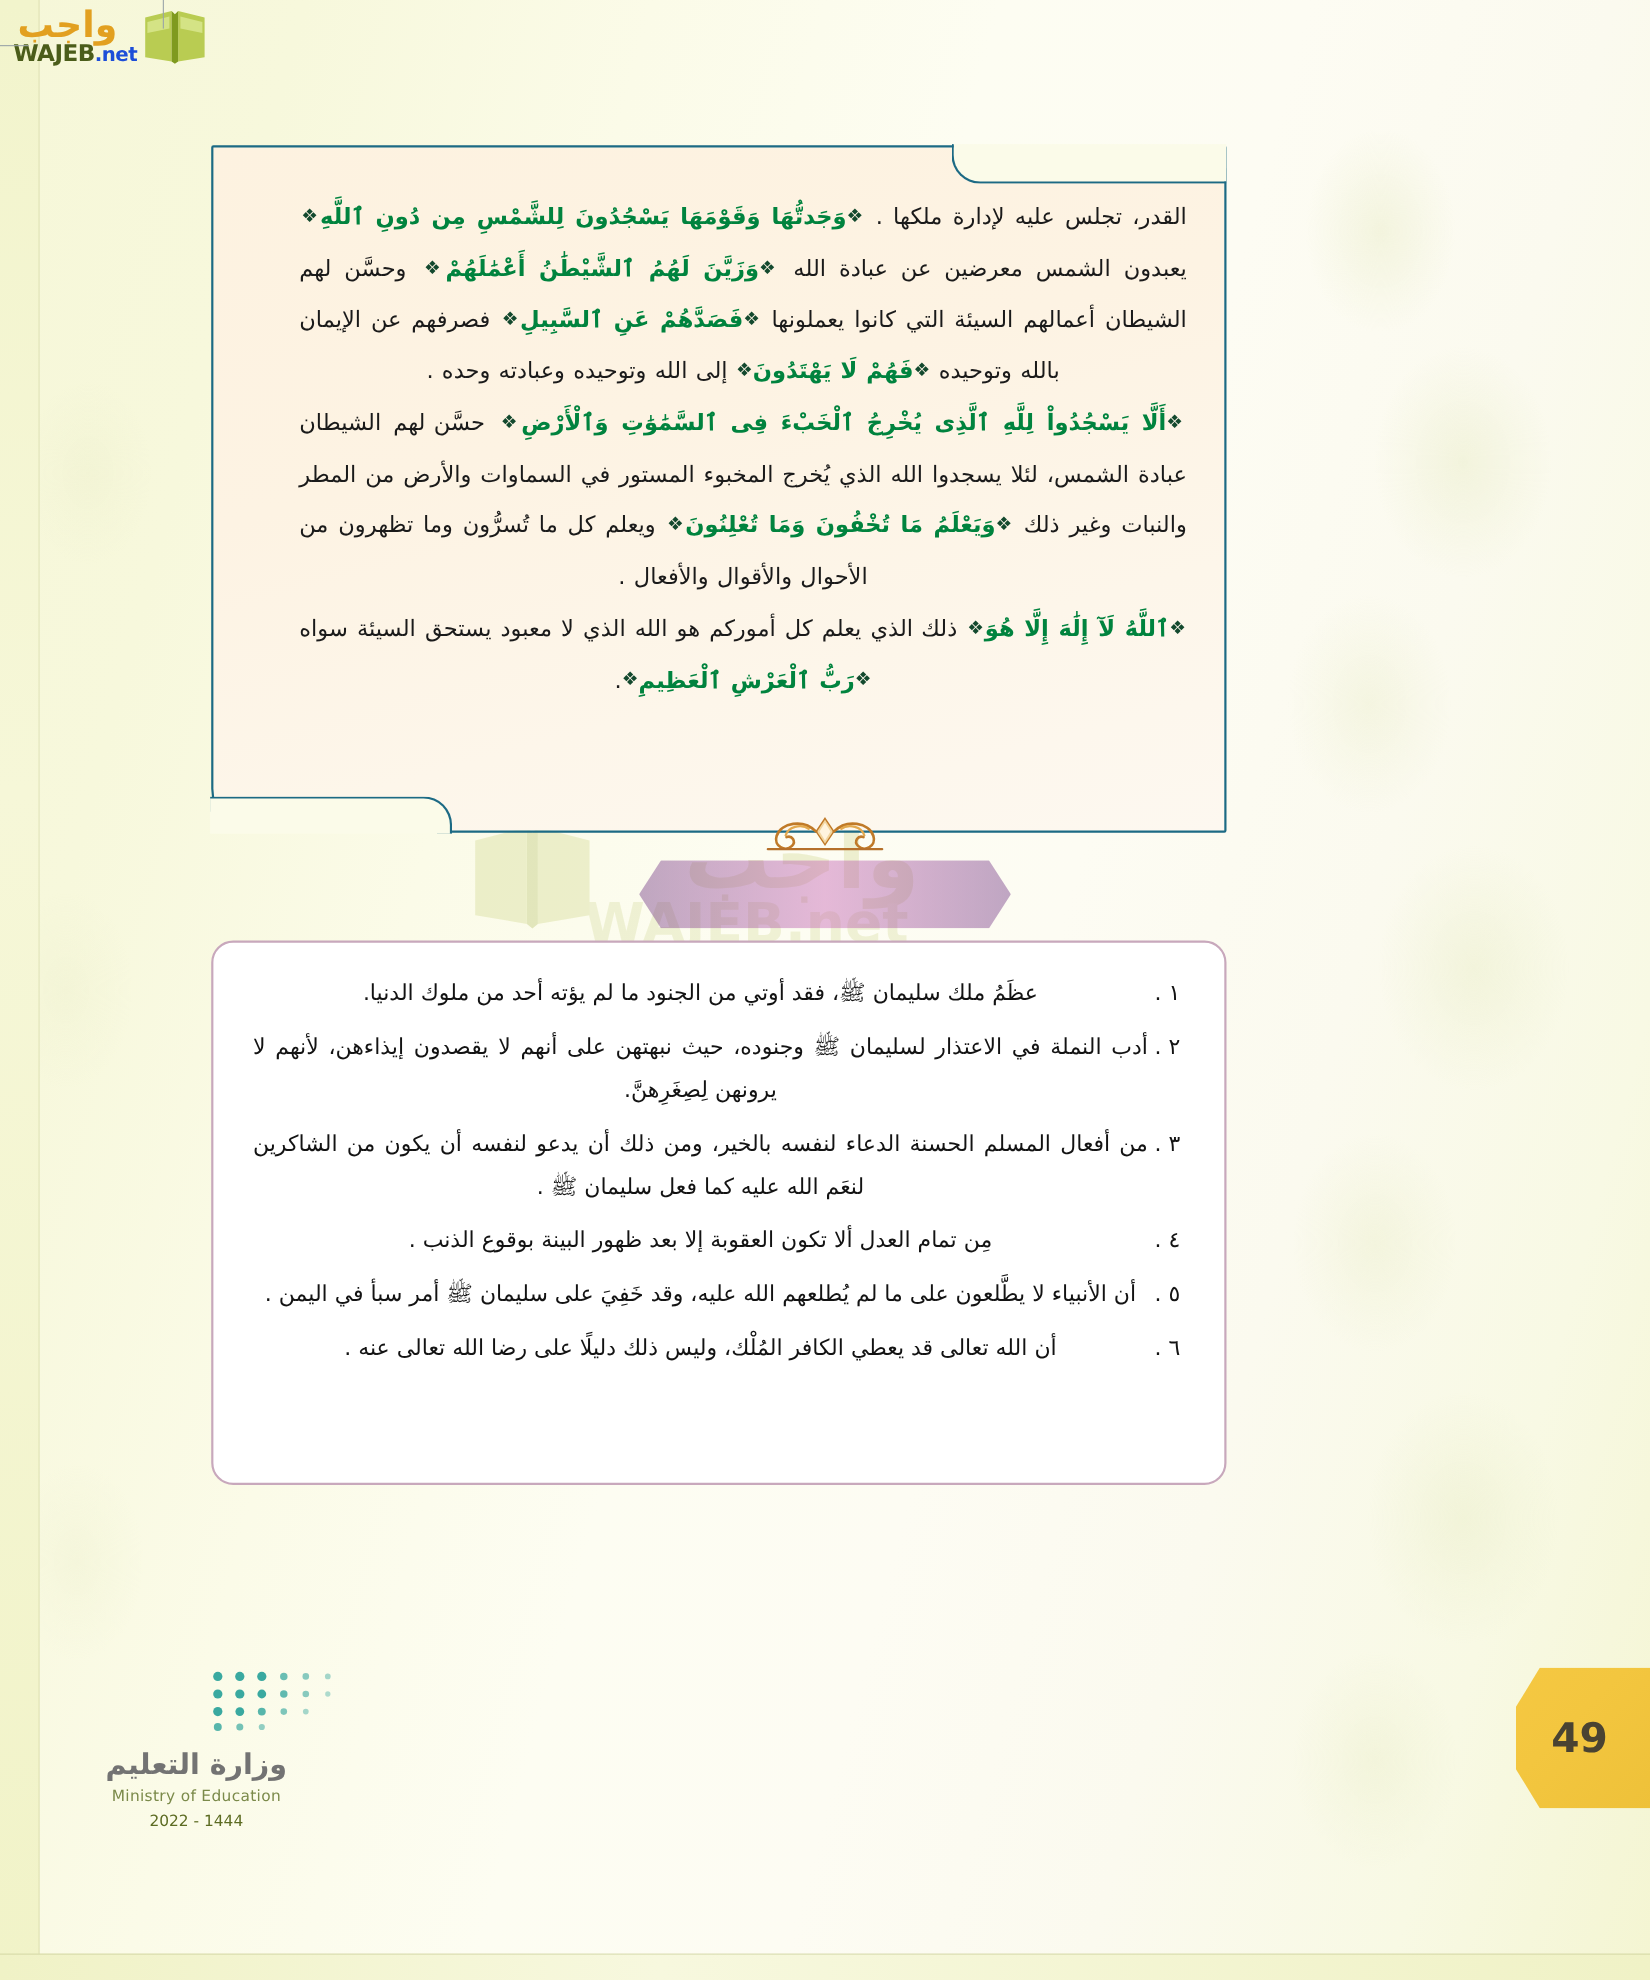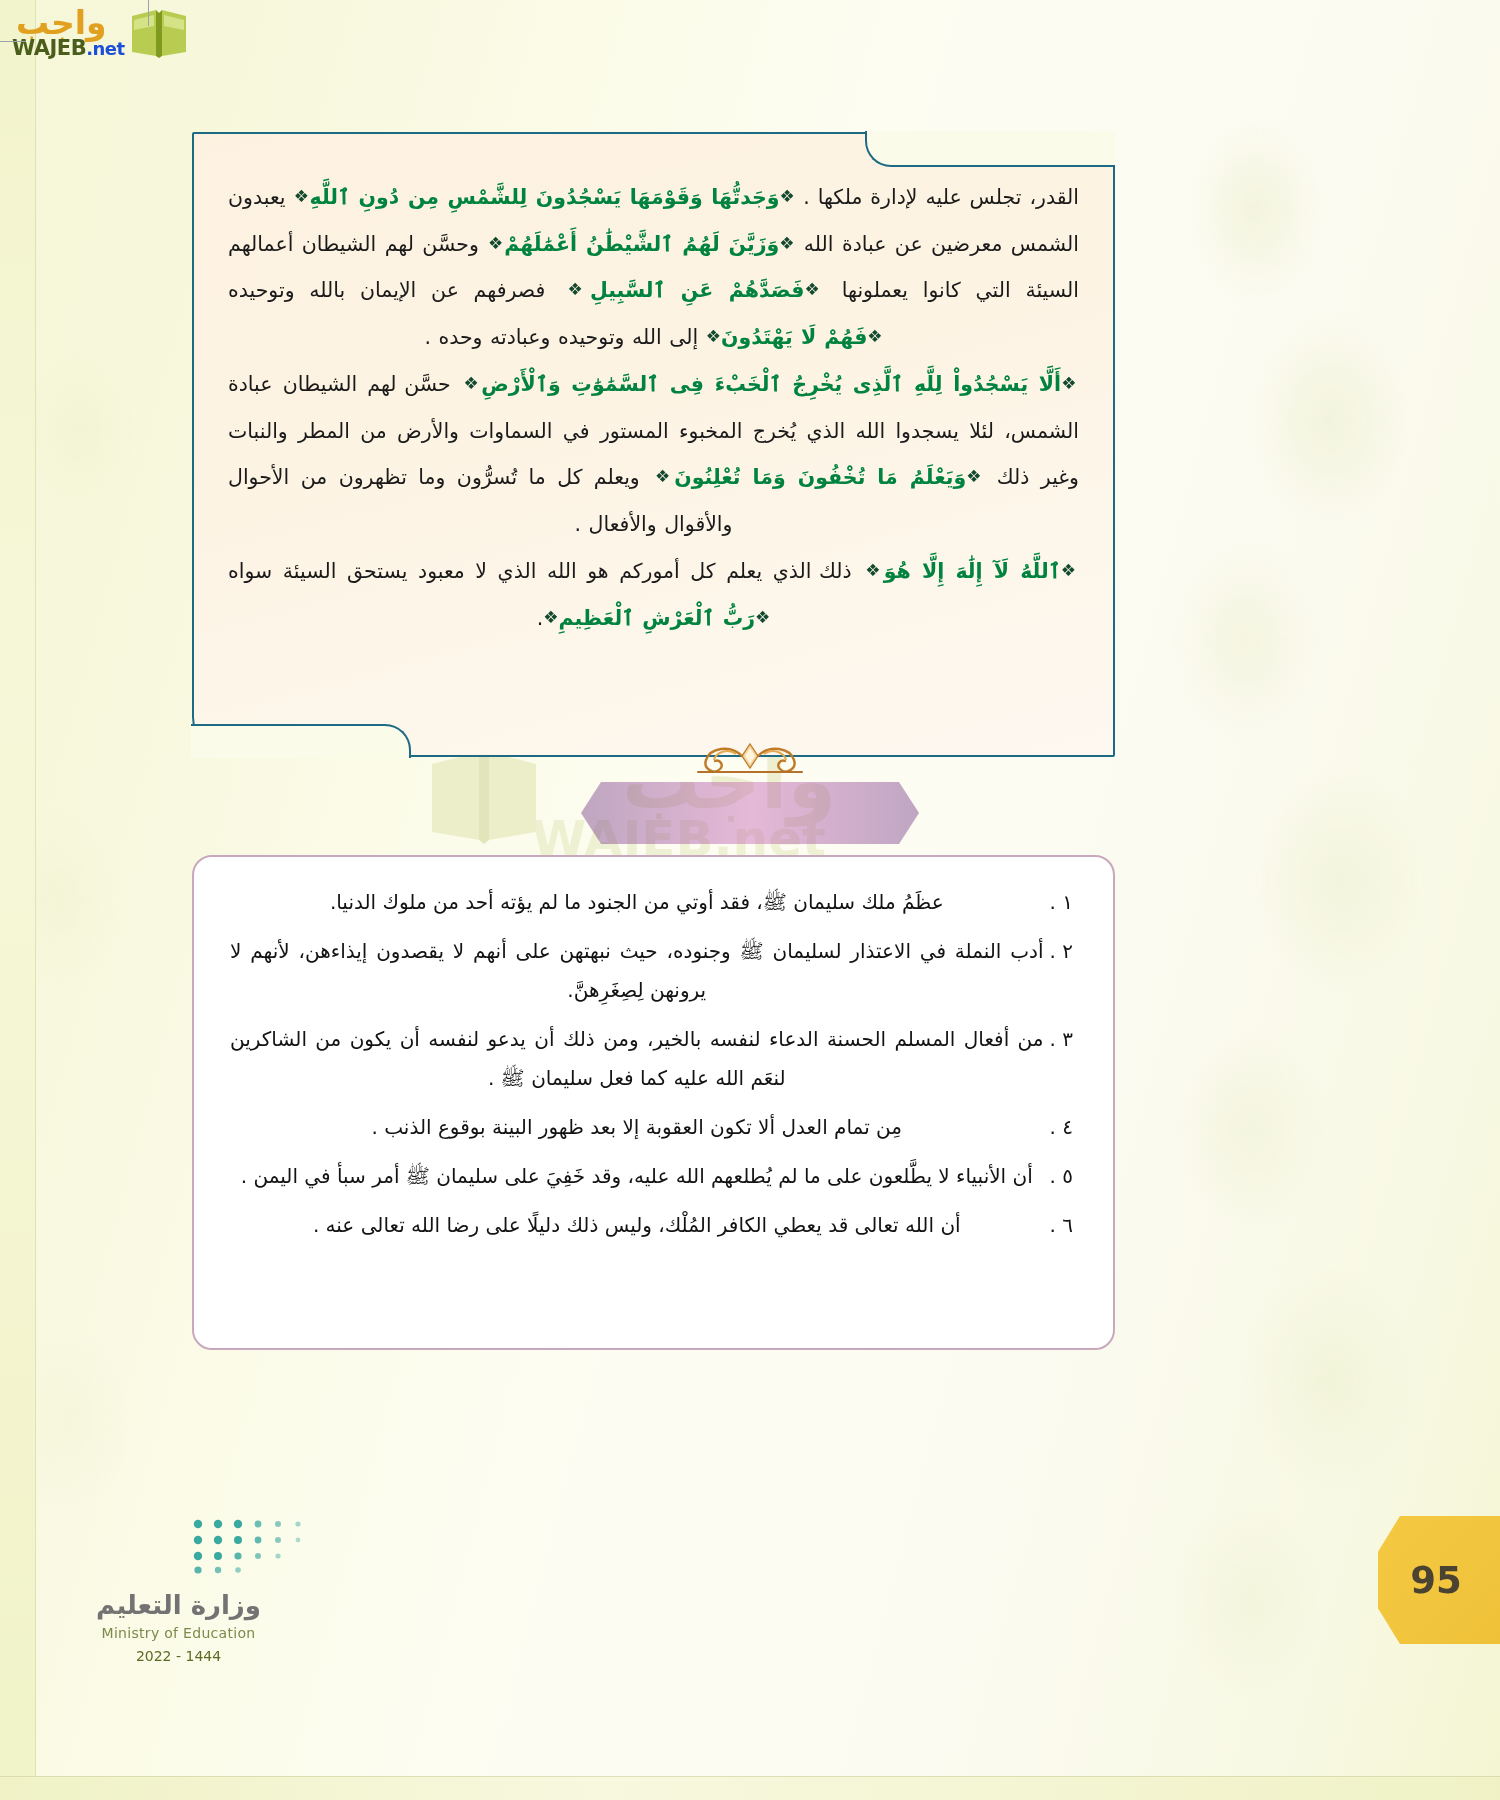--- a/index.html
+++ b/index.html
@@ -125,20 +125,21 @@
     border-top: 2.5px solid #1c6a84;
     border-right: 2.5px solid #1c6a84;
     border-radius: 0 26px 0 0;
   }
 
   .tafsir-inner {
     position: relative;
     padding: 40px 34px 20px 34px;
     height: 100%;
     z-index: 3;
+    margin-left: 44px;
   }
 
   .tafsir-p {
     font-family: "DejaVu Sans", "Liberation Sans", sans-serif;
     font-size: 20.5px;
     color: #1a1a1a;
     line-height: 2.28;
     text-align: justify;
     text-align-last: center;
     direction: rtl;
@@ -480,16 +481,16 @@
 </svg>
 
 <div class="moe">
   <div class="moe-ar">وزارة التعليم</div>
   <div class="moe-en">Ministry of Education</div>
   <div class="moe-year">2022 - 1444</div>
 </div>
 
 <div class="page-tab">
   <div class="page-tab-shape"></div>
-  <div class="page-num">95</div>
+  <div class="page-num">49</div>
 </div>
 
 <div class="bottom-rule"></div>
 
 </body></html>

